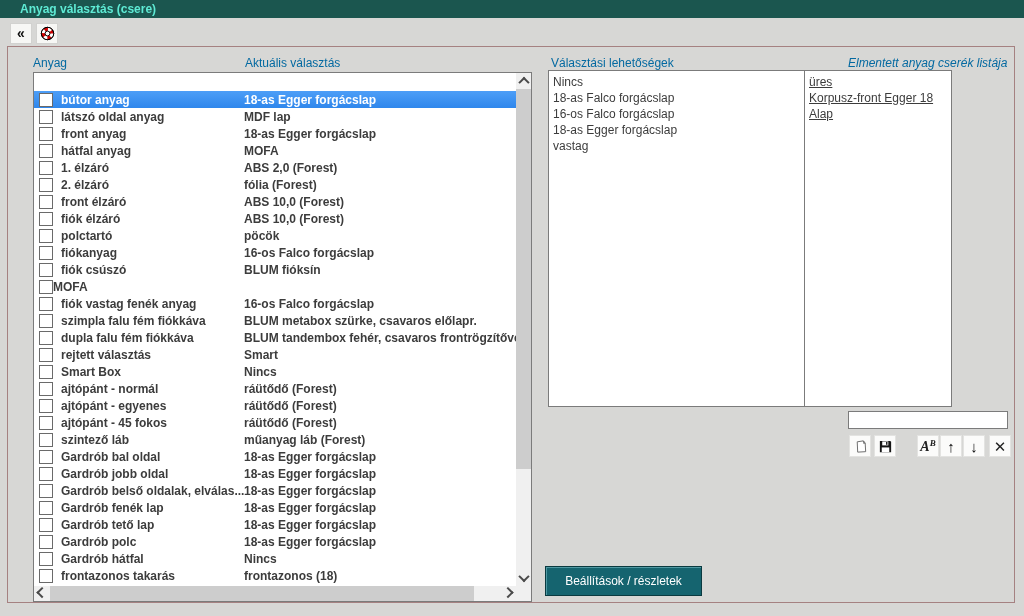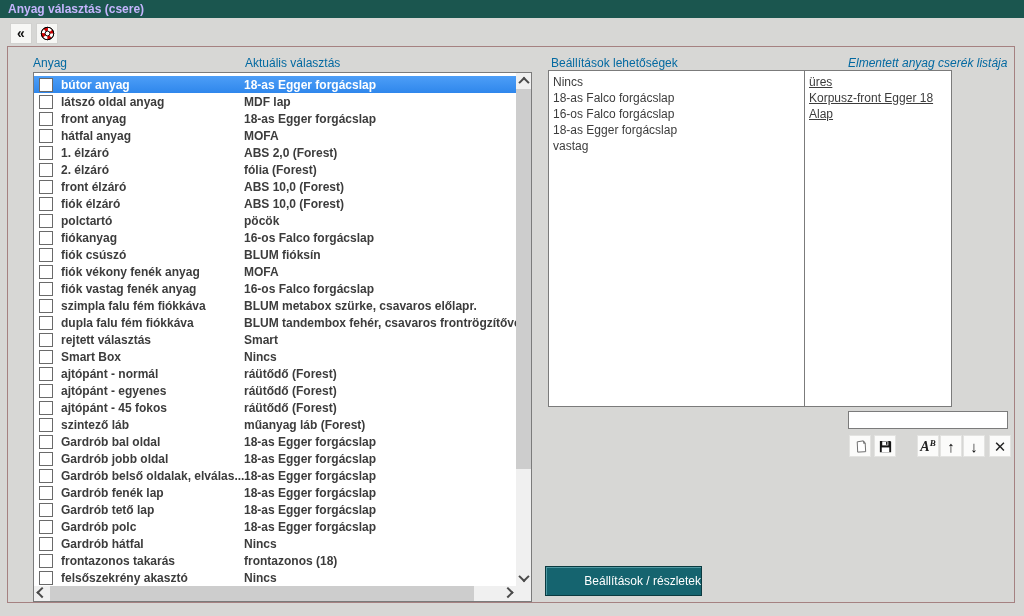--- a/index.html
+++ b/index.html
@@ -5,22 +5,22 @@
   html,body{margin:0;padding:0;}
   #screen{
     position:relative; width:1024px; height:616px;
     background:#d7d7d5; overflow:hidden;
     font-family:"Liberation Sans","DejaVu Sans",sans-serif;
     font-size:12px; color:#3c3c3c;
   }
   
   .titlebar{
     position:absolute; left:0; top:0; width:1024px; height:18px;
-    background:#1b564f; color:#c4b5fd; font-weight:bold;
-    line-height:18px; padding-left:8px; box-sizing:border-box;
+    background:#1b564f; color:#5eead4; font-weight:bold;
+    line-height:18px; padding-left:20px; box-sizing:border-box;
   }
   
   .tbtn{
     position:absolute; top:23px; width:22px; height:21px;
     background:#f7f7f5; border:1px solid #d2d2d0; box-sizing:border-box;
     display:flex; align-items:center; justify-content:center;
     cursor:default;
   }
   .tbtn.back{left:10px; font-weight:bold; font-size:14px; color:#111; padding-bottom:2px;}
   .tbtn.help{left:36px;}
@@ -30,21 +30,21 @@
     border:1px solid #a58181; box-sizing:border-box;
   }
   .panel-label{position:absolute; color:#0369a1; white-space:nowrap;}
   
   .leftlist{
     position:absolute; left:25px; top:25px; width:499px; height:530px;
     background:#ffffff; border:1px solid #7b7b7b; box-sizing:border-box;
   }
   .rows{
     position:absolute; left:0; top:0; right:15px; bottom:15px;
-    overflow:hidden; padding-top:3px;
+    overflow:hidden; padding-top:18px;
   }
   .lrow{height:17px; display:flex; align-items:center; font-weight:bold; white-space:nowrap;}
   .lrow.selected{background:linear-gradient(#4d9ef7,#2f87ec); color:#ffffff;}
   .cb{
     flex:0 0 auto; width:12px; height:12px; margin-left:5px;
     background:#ffffff; border:1px solid #6a6a6a; box-sizing:content-box;
   }
   .nm{flex:0 0 auto; margin-left:8px; width:183px; overflow:hidden;}
   .vl{flex:1 1 auto; overflow:hidden;}
   
@@ -88,21 +88,21 @@
   .arrowtxt{font-weight:bold; font-size:15px; color:#0a0a0a; line-height:1;}
   .deltxt{font-size:15px; color:#222; line-height:1;}
   .ab{font-family:"Liberation Serif","DejaVu Serif",serif; font-style:italic; color:#222; line-height:1;}
   .ab .a{font-size:14px; font-weight:bold;}
   .ab .b{font-size:9px; vertical-align:super; font-weight:bold;}
   
   .settingsbtn{
     position:absolute; left:537px; top:519px; width:157px; height:30px;
     background:#15646f; color:#ffffff; border:1px solid #0a3a40;
     box-shadow:inset 1px 1px 0 #4f98a2; box-sizing:border-box;
-    display:flex; align-items:center; justify-content:flex-end;
+    display:flex; align-items:center; justify-content:center;
     font-family:inherit; font-size:12px; cursor:default;
   }
 </style>
 </head>
 <body>
 
 <div id="screen">
 
   <div class="titlebar">Anyag választás (csere)</div>
 
@@ -178,21 +178,20 @@
             <span class="nm">fiókanyag</span>
             <span class="vl">16-os Falco forgácslap</span>
           </div>
           <div class="lrow">
             <span class="cb"></span>
             <span class="nm">fiók csúszó</span>
             <span class="vl">BLUM fióksín</span>
           </div>
           <div class="lrow">
             <span class="cb"></span>
-            <span class="nm">fiók vékony fenék anyag</span>
             <span class="vl">MOFA</span>
           </div>
           <div class="lrow">
             <span class="cb"></span>
             <span class="nm">fiók vastag fenék anyag</span>
             <span class="vl">16-os Falco forgácslap</span>
           </div>
           <div class="lrow">
             <span class="cb"></span>
             <span class="nm">szimpla falu fém fiókkáva</span>
@@ -293,21 +292,21 @@
             <span class="chev l"></span>
           </div>
         <div class="thumb"></div>
         <div class="sbtn rt">
             <span class="chev r"></span>
           </div>
       </div>
       <div class="corner"></div>
     </div>
 
-    <div class="panel-label" style="left:543px; top:9px;">Beállítások lehetőségek</div>
+    <div class="panel-label" style="left:543px; top:9px;">Választási lehetőségek</div>
     <div class="listbox" id="optionsList">
 
     <div class="litem">Nincs</div>
         <div class="litem">18-as Falco forgácslap</div>
         <div class="litem">16-os Falco forgácslap</div>
         <div class="litem">18-as Egger forgácslap</div>
         <div class="litem">vastag</div>
       </div>
 
     <div class="panel-label" style="left:840px; top:9px;font-style:italic;">Elmentett anyag cserék listája</div>

